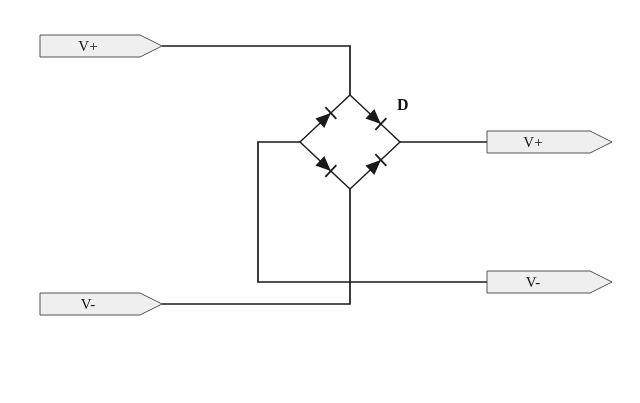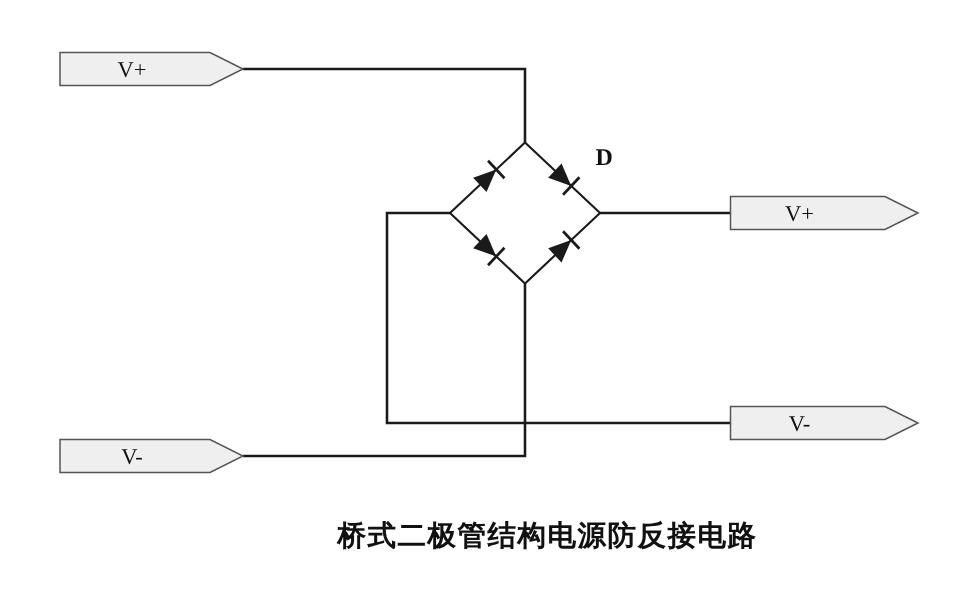--- a/index.html
+++ b/index.html
@@ -103,14 +103,13 @@
       <polygon class="tag" points="487,131 590,131 612,142 590,153 487,153"></polygon>
       <text class="tag-text" x="533" y="147" text-anchor="middle">V+</text>
     </g>
 
     <g>
       <polygon class="tag" points="487,271 590,271 612,282 590,293 487,293"></polygon>
       <text class="tag-text" x="533" y="287" text-anchor="middle">V-</text>
     </g>
   </svg>
 
-  <div class="caption">桥式二极管结构电源防反接电路</div>
 </div>
 
 </body></html>

